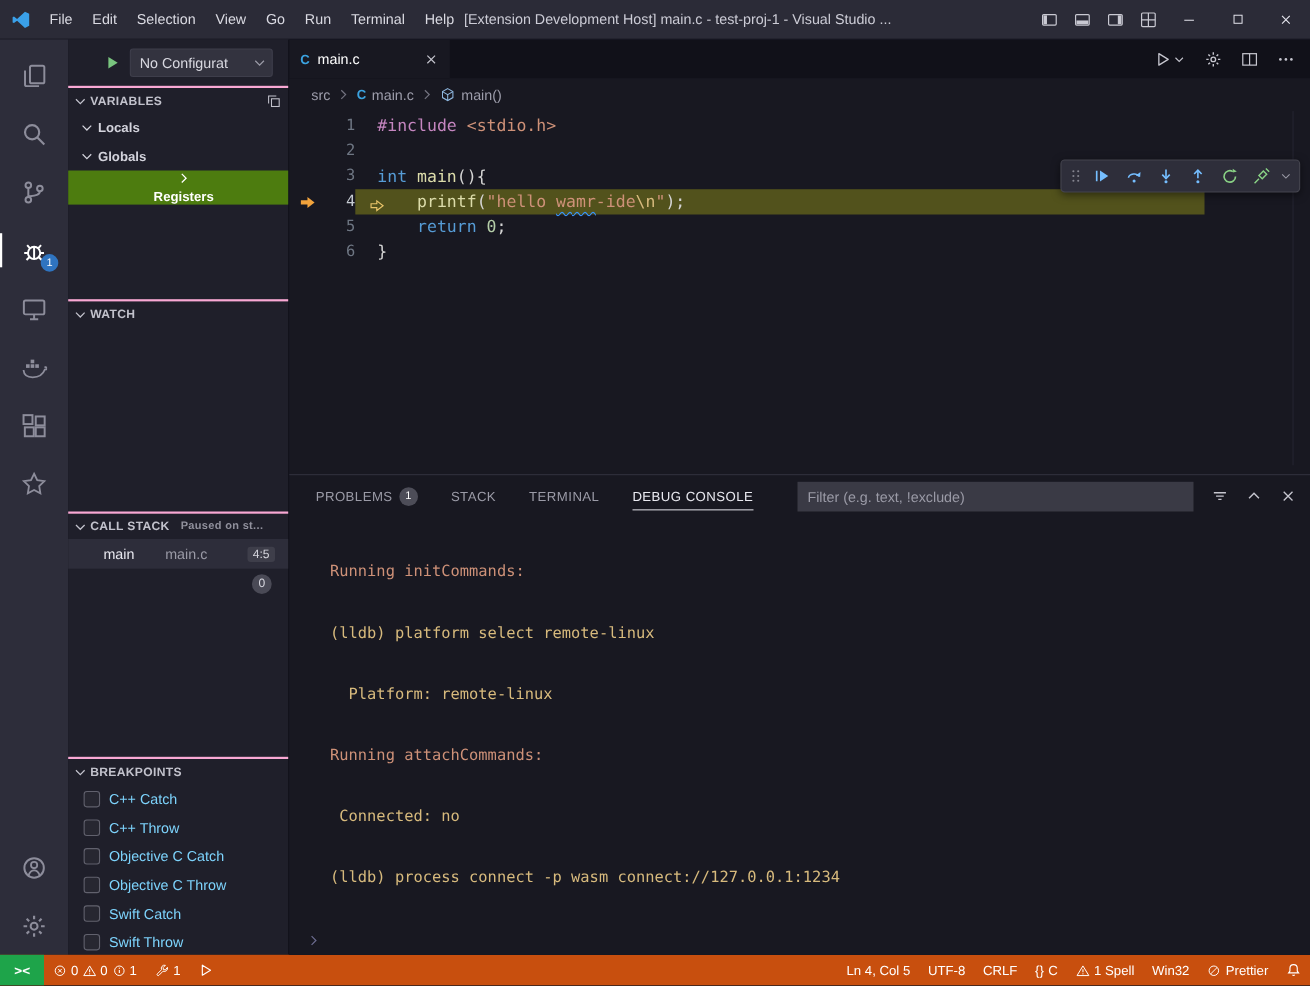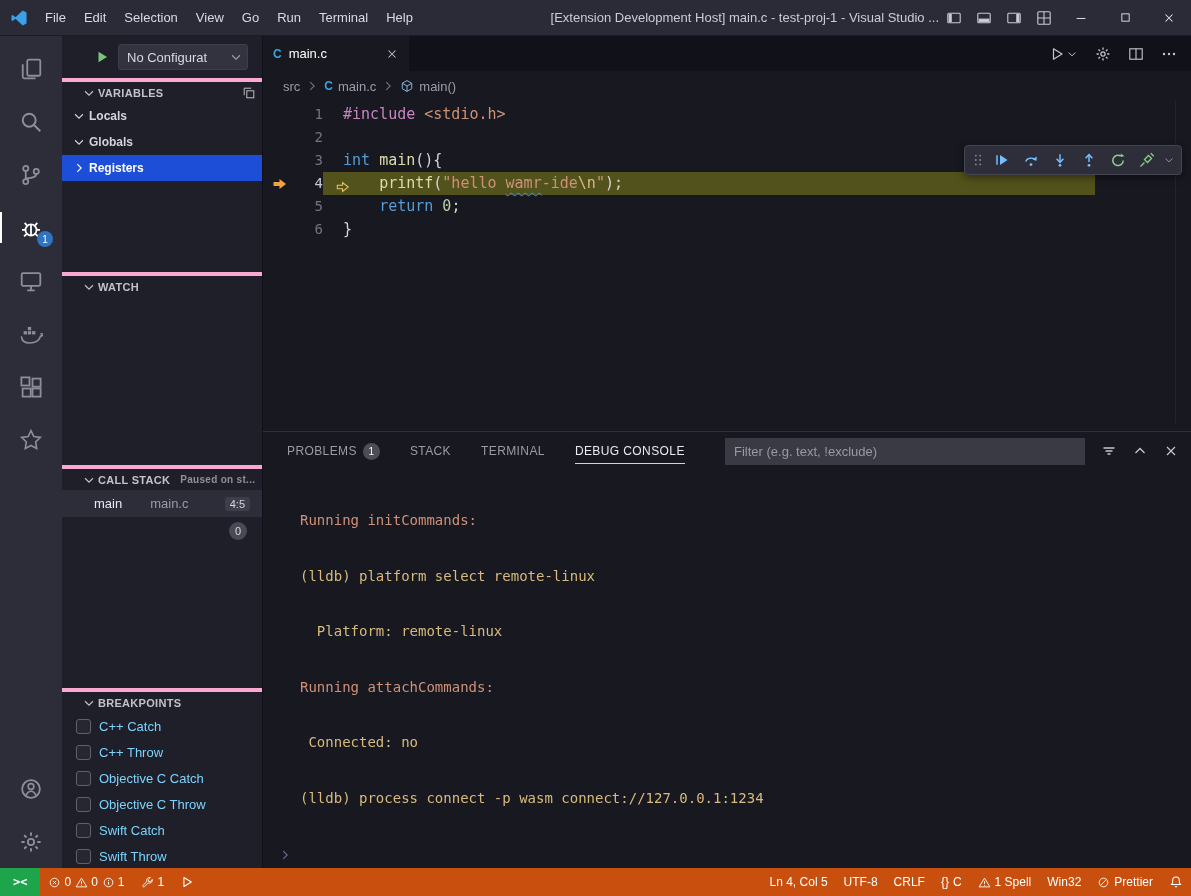--- a/index.html
+++ b/index.html
@@ -9,21 +9,21 @@
   .i12{width:12px;height:12px}.i13{width:13px;height:13px}.i14{width:14px;height:14px}
   .i16{width:16px;height:16px}.i18{width:18px;height:18px}.i24{width:24px;height:24px}
   .window{width:100%;height:100%;display:flex;flex-direction:column;}
 
   
   .titlebar{flex:0 0 36px;background:#2b2b37;display:flex;align-items:center;border-bottom:1px solid #1c1c26;}
   .tb-left{display:flex;align-items:center;padding-left:10px;}
   .tb-logo{margin-right:8px;}
   .menus{display:flex;}
   .menus .menu{padding:5px 9px;border-radius:5px;color:#dadae2;}
-  .tb-title{flex:1;text-align:right;color:#ccccd6;white-space:nowrap;overflow:hidden;font-size:13px;}
+  .tb-title{flex:1;text-align:left;color:#ccccd6;white-space:nowrap;overflow:hidden;font-size:13px;}
   .tb-right{display:flex;align-items:center;height:100%;}
   .tb-icon{width:30px;height:100%;display:flex;align-items:center;justify-content:center;color:#c9c9d2;}
   .win-btn{width:44px;height:100%;display:flex;align-items:center;justify-content:center;color:#e6e6ee;}
 
   
   .main{flex:1;display:flex;min-height:0;}
 
   
   .activitybar{flex:0 0 62px;background:#2d2d3a;display:flex;flex-direction:column;align-items:center;padding-top:6px;}
   .act-item{width:62px;height:53px;display:flex;align-items:center;justify-content:center;color:#8d8d9b;position:relative;}
@@ -33,27 +33,27 @@
   .act-spacer{flex:1;}
 
   
   .sidebar{flex:0 0 201px;background:#1f1f2a;display:flex;flex-direction:column;border-right:1px solid #101018;min-height:0;}
   .side-toolbar{flex:0 0 42px;display:flex;align-items:center;padding:0 14px 0 32px;gap:8px;}
   .play-green{color:#79c57f;}
   .config-select{flex:1;height:26px;background:#33333f;border:1px solid #3e3e4b;border-radius:3px;display:flex;align-items:center;padding:0 4px 0 8px;color:#d8d8e0;overflow:hidden;}
   .config-select .lbl{flex:1;white-space:nowrap;overflow:hidden;}
   .sec{display:flex;flex-direction:column;min-height:0;}
   .sec-vars{flex:0 0 194px;}.sec-watch{flex:0 0 193px;}.sec-stack{flex:0 0 223px;}.sec-bp{flex:1;}
-  .sec-header{flex:0 0 25px;display:flex;align-items:center;gap:2px;padding:0 6px 0 20px;border-top:4px solid #f9a8d4;font-size:11px;font-weight:700;letter-spacing:.3px;color:#c2c2cc;}
+  .sec-header{flex:0 0 25px;display:flex;align-items:center;gap:2px;padding:0 6px 0 4px;border-top:2px solid #f9a8d4;font-size:11px;font-weight:700;letter-spacing:.3px;color:#c2c2cc;}
   .sec-header .hint{font-size:10px;color:#90909c;margin-left:8px;font-weight:700;white-space:nowrap;}
   .sec-header .sp{flex:1;}
   .sec-space{flex:1;}
   .tree-row{flex:0 0 26px;display:flex;align-items:center;padding-left:10px;gap:3px;color:#d3d3dc;}
   .tree-row .tree-label{font-weight:700;font-size:12px;}
-  .tree-row.selected{background:#1d4ed8;color:#fff;}
+  .tree-row.selected{background:#4d7c0f;color:#fff;flex-direction:column;}
   .frame-row{flex:0 0 27px;display:flex;align-items:center;background:#2d2d3a;padding:0 12px 0 32px;}
   .frame-name{color:#e8e8ef;}
   .frame-file{color:#9a9aa6;margin-left:28px;}
   .frame-pos{margin-left:auto;background:#3e3e4a;color:#d6d6de;font-size:11px;border-radius:3px;padding:1px 5px;}
   .badge-row{flex:0 0 28px;display:flex;align-items:center;justify-content:flex-end;padding-right:15px;}
   .round-badge{width:18px;height:18px;border-radius:50%;background:#4a4a56;color:#d8d8e0;font-size:11px;display:flex;align-items:center;justify-content:center;}
   .bp-row{flex:0 0 26px;display:flex;align-items:center;gap:8px;padding-left:14px;}
   .checkbox{width:15px;height:15px;border:1px solid #61616d;background:#272731;border-radius:3px;}
   .bp-label{color:#7dd3fc;}
 

